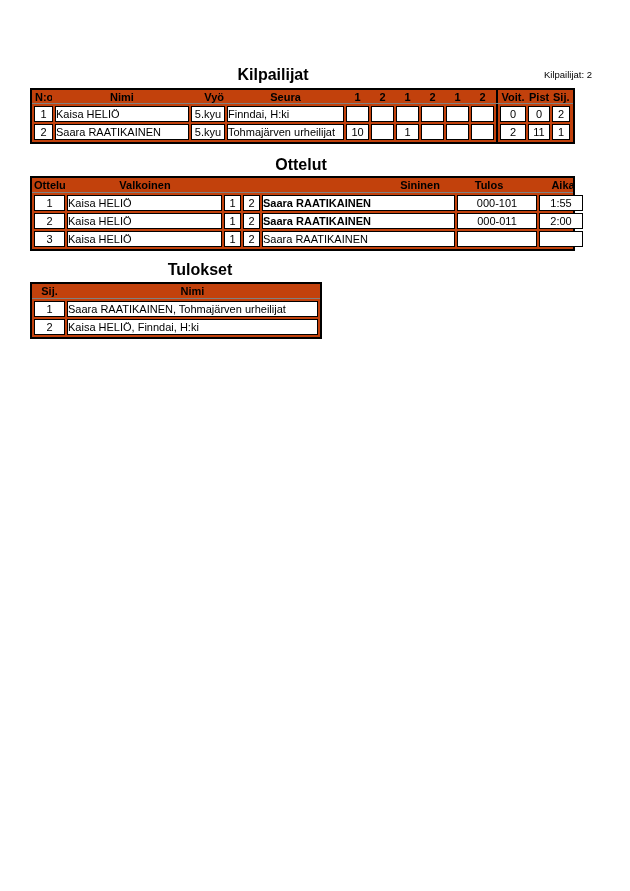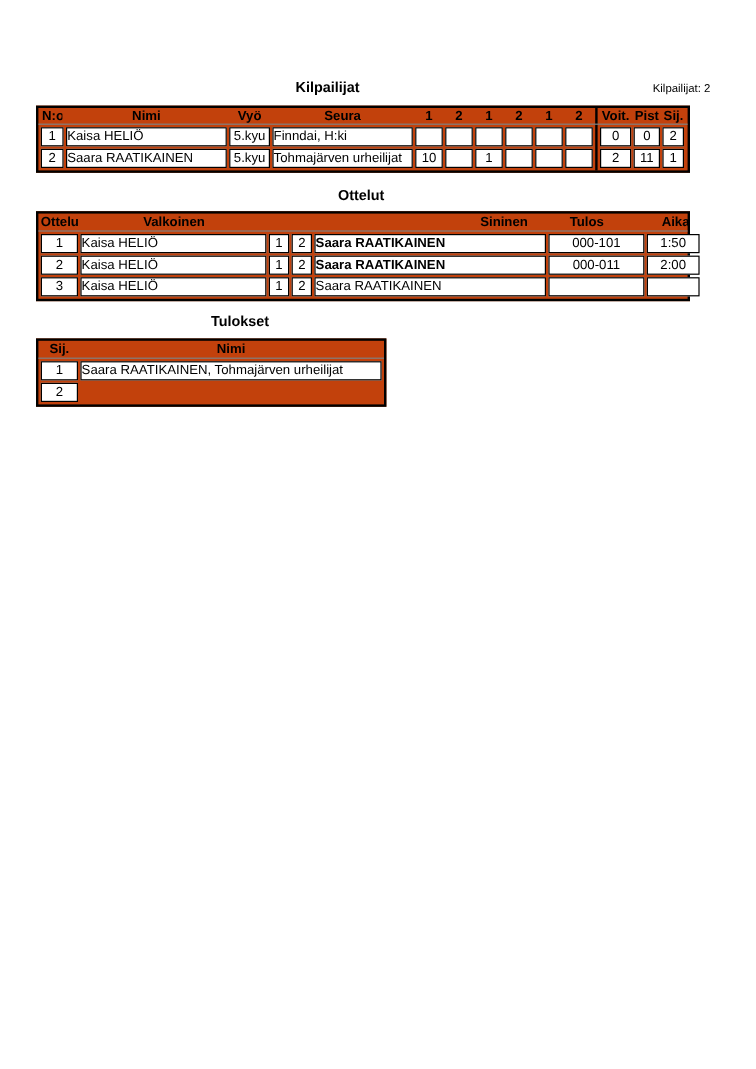--- a/index.html
+++ b/index.html
@@ -7,21 +7,21 @@
     position:relative; width:630px; height:891px; background:#ffffff;
     font-family:"Liberation Sans", sans-serif; color:#000;
     margin:0 auto; overflow:hidden;
   }
   .page-title {
     position:absolute; top:38px; left:0; width:630px; text-align:center;
     font-size:22px; font-weight:bold; white-space:pre; letter-spacing:0px;
   }
   .sec-heading {
     position:absolute; transform:translateX(-50%); font-weight:bold;
-    font-size:12px; white-space:pre;
+    font-size:16px; white-space:pre;
   }
   #competitors-heading { left:273px; top:66px; }
   #matches-heading     { left:301px; top:156px; }
   #results-heading     { left:200px; top:261px; }
   .count-label {
     position:absolute; left:450px; top:69px; width:142px; text-align:right;
     font-size:9.5px;
   }
   .tbl {
     position:absolute; border:2px solid #000; box-sizing:border-box; background:#c2410c;
@@ -40,21 +40,21 @@
   .tbody { display:flex; flex-direction:column; gap:2px; padding:2px; }
   .row { display:flex; gap:2px; height:16px; flex:none; }
   .cell {
     box-sizing:border-box; border:1px solid #000; flex:none;
     display:flex; align-items:center; justify-content:center;
     font-size:11px; overflow:hidden; white-space:nowrap; background:#fff;
   }
   .cell.left { justify-content:flex-start; padding-left:0; }
   .bold { font-weight:bold; }
   
-  .c-no{width:19px;} .c-name{width:134px;} .c-belt{width:34px;} .c-club{width:117px;}
+  .c-no{width:19px;} .c-name{width:134px;} .c-belt{width:34px;text-align:right;} .c-club{width:117px;}
   .c-s{width:23px;} .c-spacer{width:2px; border:none;} 
   .c-wins{width:26px;} .c-pts{width:22px;} .c-place{width:18px;}
   .vdivider {
     position:absolute; top:0; bottom:0; left:464px; width:2px; background:#000;
   }
   
   .m-no{width:31px;} .m-white{width:155px;} .m-c1{width:17px;} .m-c2{width:17px;}
   .m-blue{width:193px;} .m-res{width:80px;} .m-time{width:44px;}
   
   .mh-label { position:absolute; transform:translateX(-50%); top:0; line-height:14px; }
@@ -137,21 +137,21 @@
       <span class="mh-label mh-aika">Aika</span>
     </div>
     <div class="tbody">
       <div class="row">
         <div class="cell m-no">1</div>
         <div class="cell left m-white">Kaisa HELIÖ</div>
         <div class="cell m-c1">1</div>
         <div class="cell m-c2">2</div>
         <div class="cell left m-blue bold">Saara RAATIKAINEN</div>
         <div class="cell m-res">000-101</div>
-        <div class="cell m-time">1:50</div>
+        <div class="cell m-time">1:55</div>
       </div>
       <div class="row">
         <div class="cell m-no">2</div>
         <div class="cell left m-white">Kaisa HELIÖ</div>
         <div class="cell m-c1">1</div>
         <div class="cell m-c2">2</div>
         <div class="cell left m-blue bold">Saara RAATIKAINEN</div>
         <div class="cell m-res">000-011</div>
         <div class="cell m-time">2:00</div>
       </div>
@@ -174,17 +174,18 @@
       <div class="hcell r-place">Sij.</div>
       <div class="hcell r-name">Nimi</div>
     </div>
     <div class="tbody">
       <div class="row">
         <div class="cell r-place">1</div>
         <div class="cell left r-name">Saara RAATIKAINEN, Tohmajärven urheilijat</div>
       </div>
       <div class="row">
         <div class="cell r-place">2</div>
+        <div class="cell left r-name">Kaisa HELIÖ, Finndai, H:ki</div>
       </div>
     </div>
   </div>
 
 </div>
 
 </body></html>

